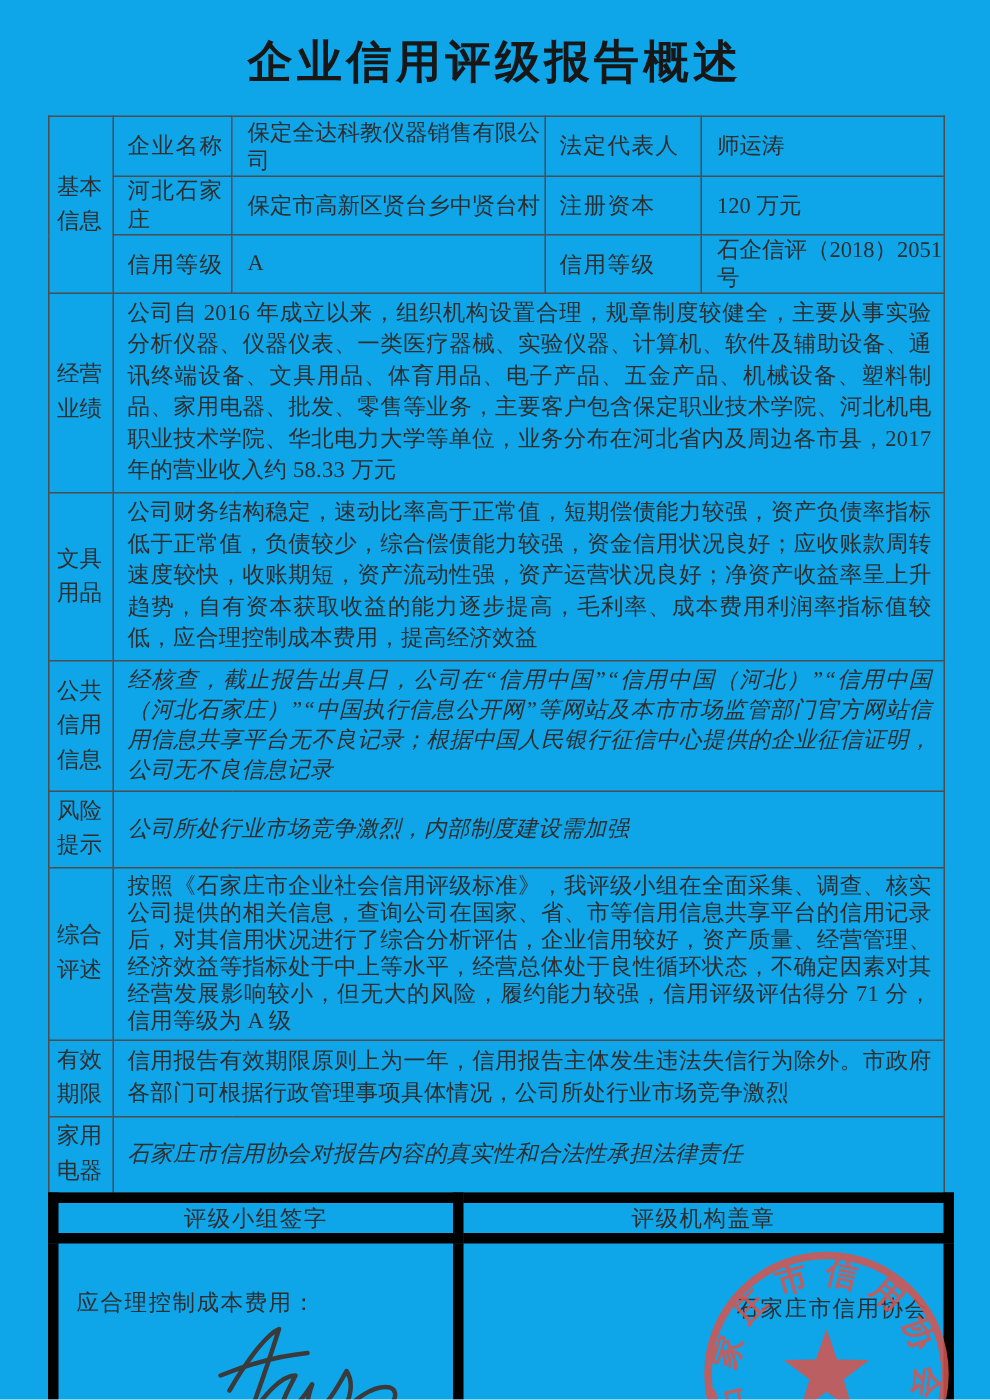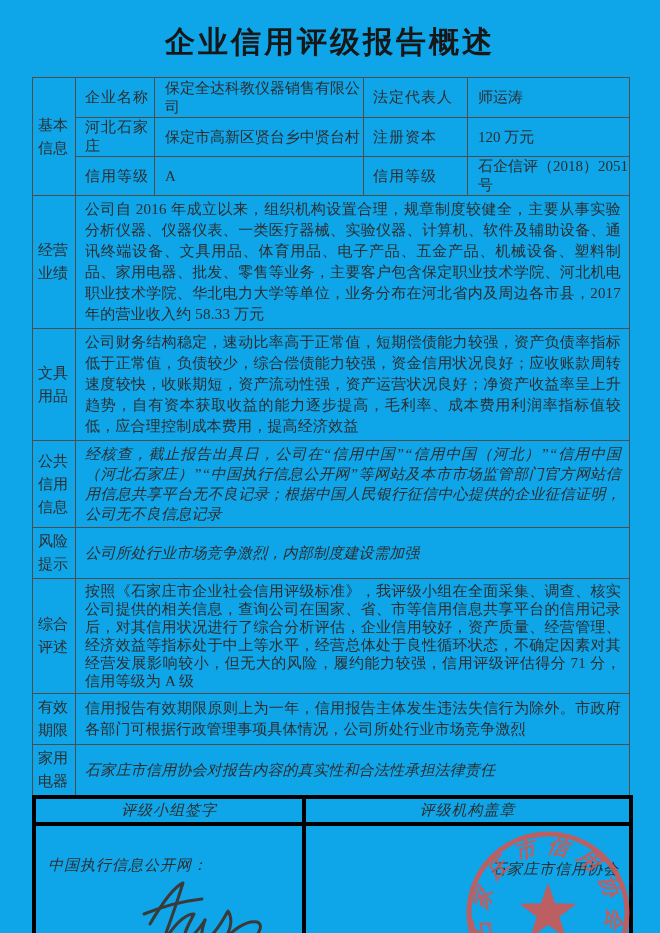--- a/index.html
+++ b/index.html
@@ -10,21 +10,21 @@
   table.main { border-collapse:collapse; table-layout:fixed; width:597px; margin:17px 0 0 32px; }
   table.main td { border:1px solid #4d4d4d; font-size:15px; vertical-align:middle; overflow:hidden; }
   td.sec { text-align:left; padding:2px 5px; line-height:23px; word-break:break-all; }
   td.lbl { padding-left:9px; letter-spacing:1px; }
   td.val { padding-left:10px; }
   td.content { padding:3px 8px 3px 9px; text-align:justify; line-height:20.5px; letter-spacing:0.2px; word-break:break-all; }
   td.content.lh21 { line-height:21px; }
   td.content.lh20 { line-height:20px;font-style:italic; }
   td.content.lh18 { line-height:18px; }
   table.sig { border-collapse:collapse; table-layout:fixed; width:597px; margin:-1px 0 0 32px; }
-  table.sig td { border:4px solid #000000; font-size:15px;font-style:italic; }
+  table.sig td { border:7px solid #000000; font-size:15px; }
   td.hdr { text-align:center; height:27px; letter-spacing:1px; }
   td.bigcell { height:164px; position:relative; vertical-align:top; }
   .sig-label { position:absolute; left:12px; top:30px; font-size:15px; letter-spacing:1px; }
   .sig-scribble { position:absolute; left:92px; top:44px; }
   .org-name { position:absolute; right:10px; top:34px; font-size:15px; letter-spacing:1px; z-index:1; }
   .stamp-wrap { position:absolute; left:157px; top:2px; width:170px; height:170px; z-index:2; pointer-events:none; }
 </style>
 </head>
 <body>
 
@@ -96,21 +96,21 @@
         <col style="width:270px">
         <col style="width:327px">
       </colgroup>
     <tbody>
         <tr>
       <td class="hdr">评级小组签字</td>
       <td class="hdr">评级机构盖章</td>
     </tr>
     <tr>
       <td class="bigcell">
-        <div class="sig-label">中国执行信息公开网：</div>
+        <div class="sig-label">应合理控制成本费用：</div>
         <div class="sig-scribble">
           <svg width="150" height="100" viewBox="0 0 150 100">
             <g fill="none" stroke="#3a3a3a" stroke-width="3" stroke-linecap="round" stroke-linejoin="round">
               <path d="M22,54 C36,30 48,16 55,13 C49,32 41,56 33,76 C45,56 57,44 66,44 C61,54 55,64 57,68 C61,71 70,61 77,50"></path>
               <path d="M16,44 C36,36 54,31 74,29"></path>
               <path d="M77,50 C73,62 72,71 78,69 C86,66 94,52 100,41 C106,50 102,64 92,75 C104,60 118,50 129,52 C137,55 130,67 119,73 C128,70 138,65 145,68"></path>
               <path d="M60,80 C80,74 104,70 122,71"></path>
             </g>
           </svg>
         </div>

